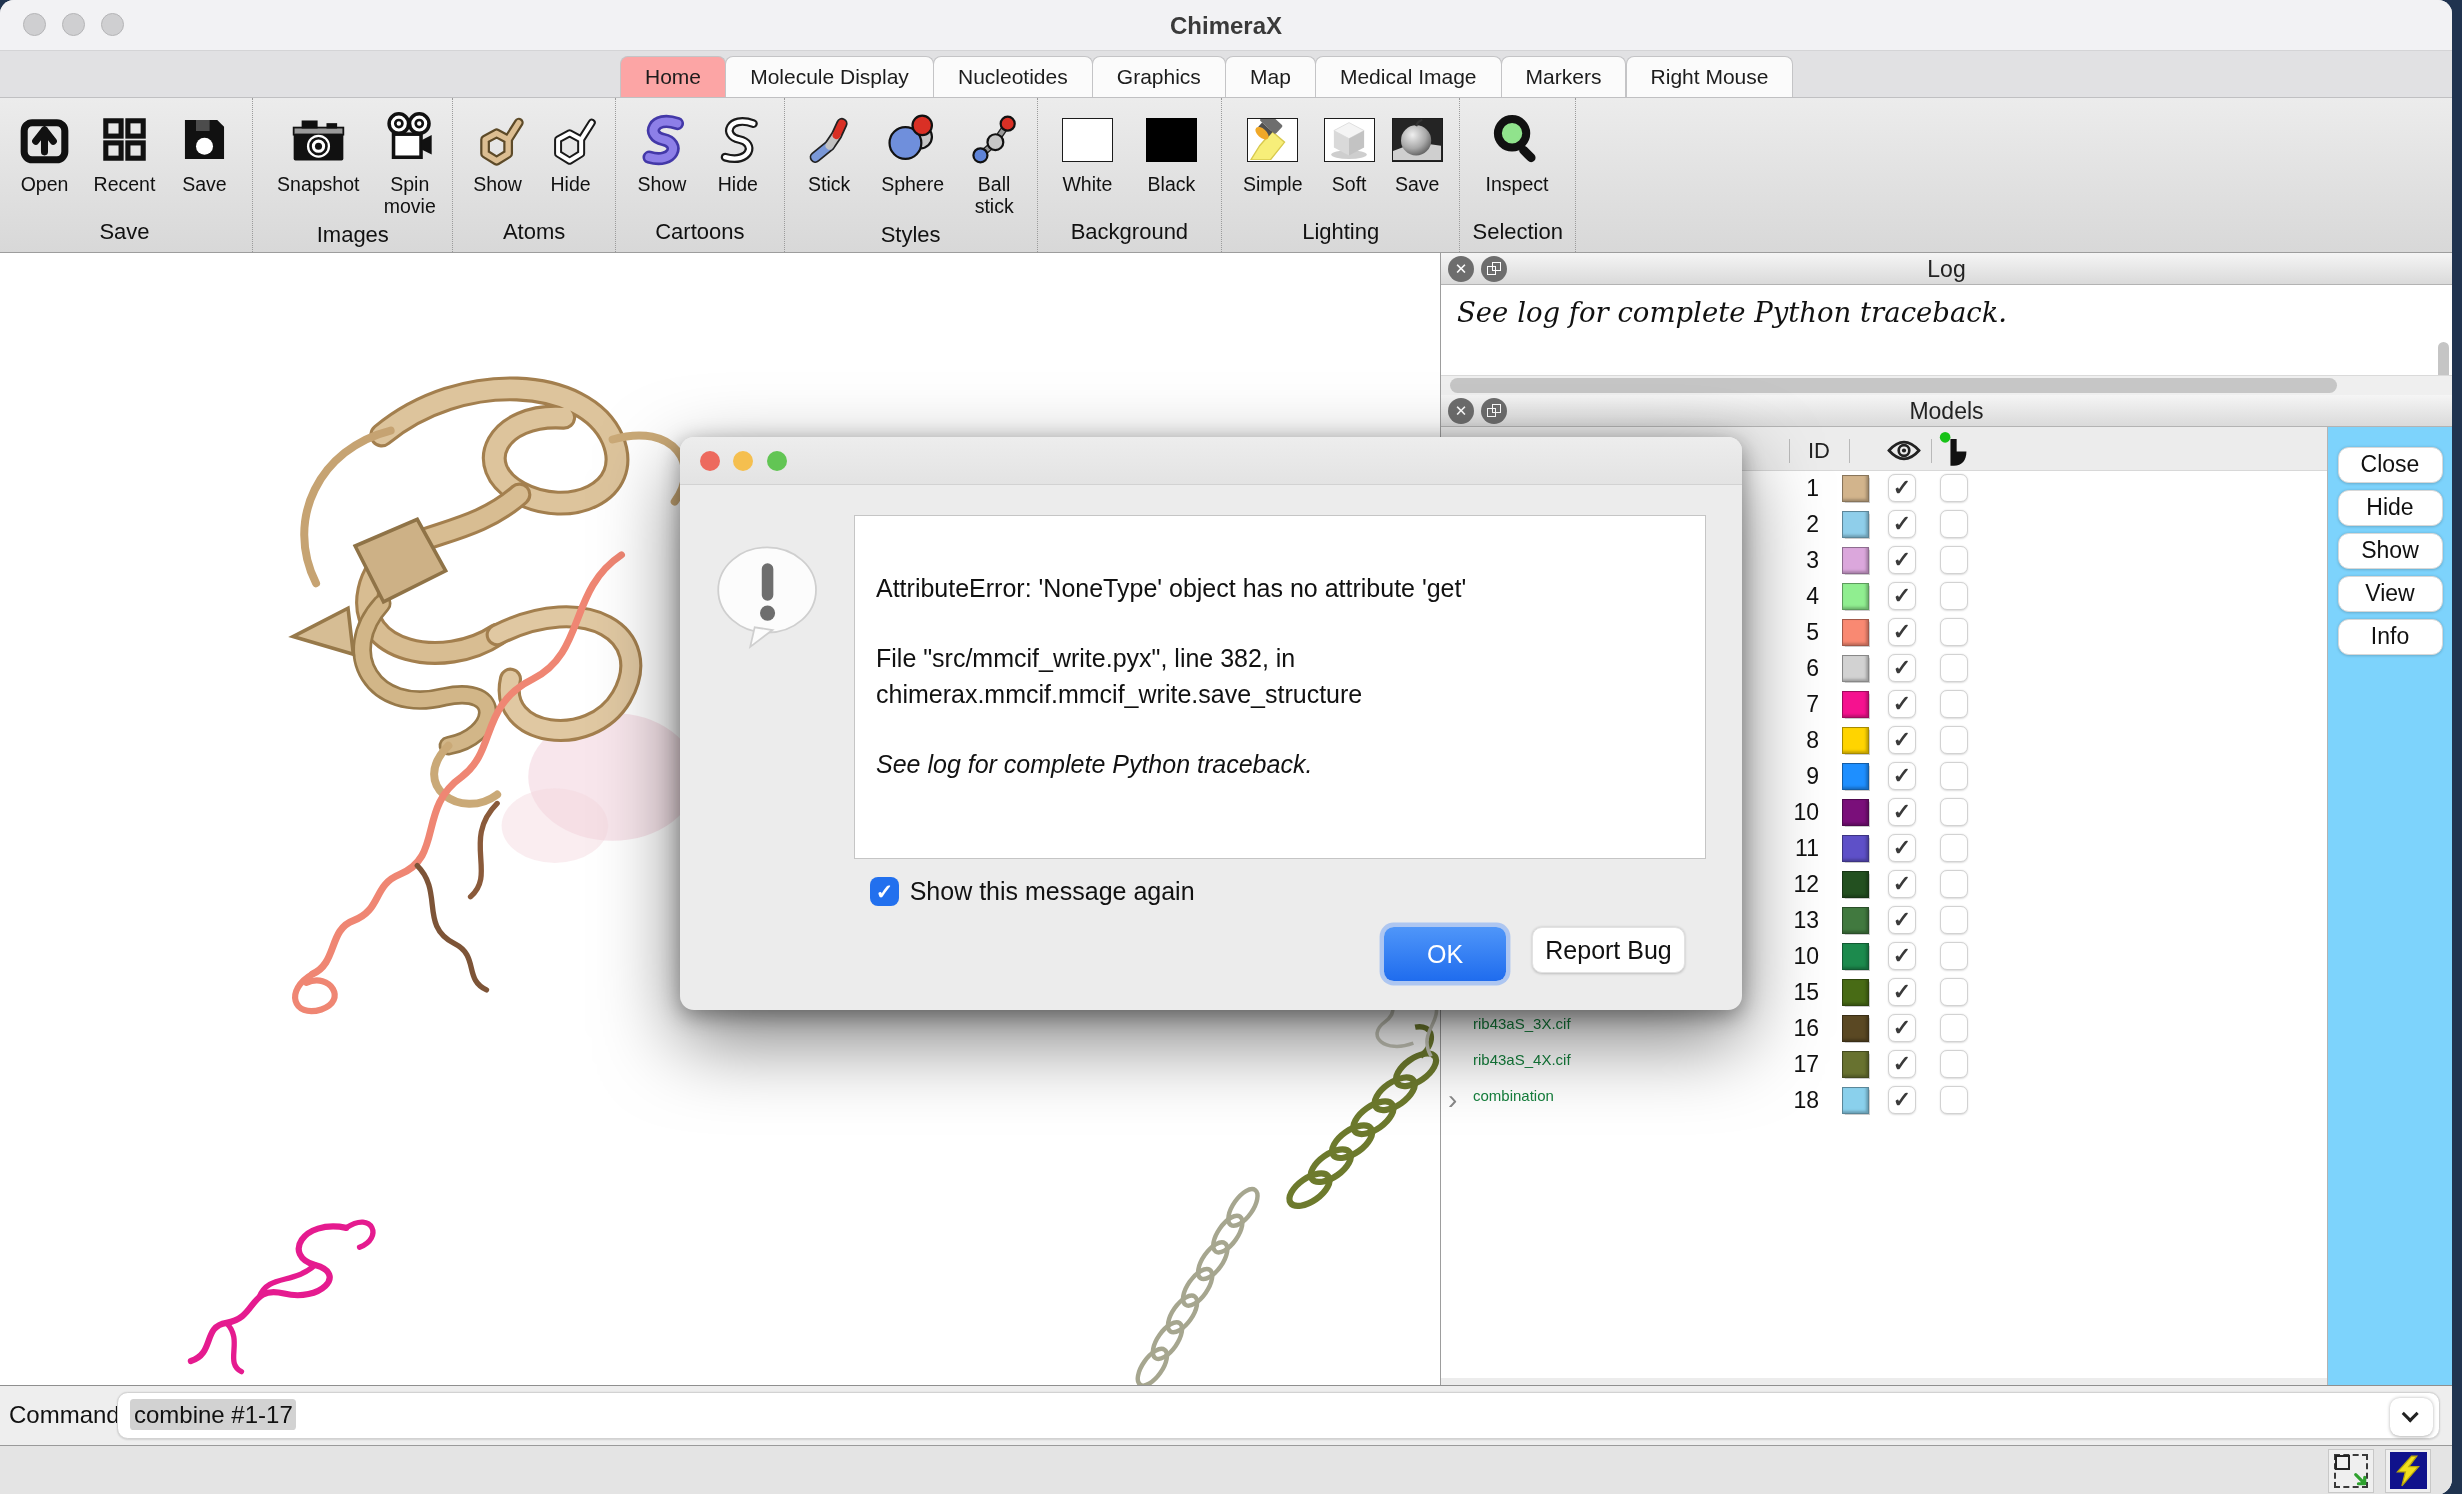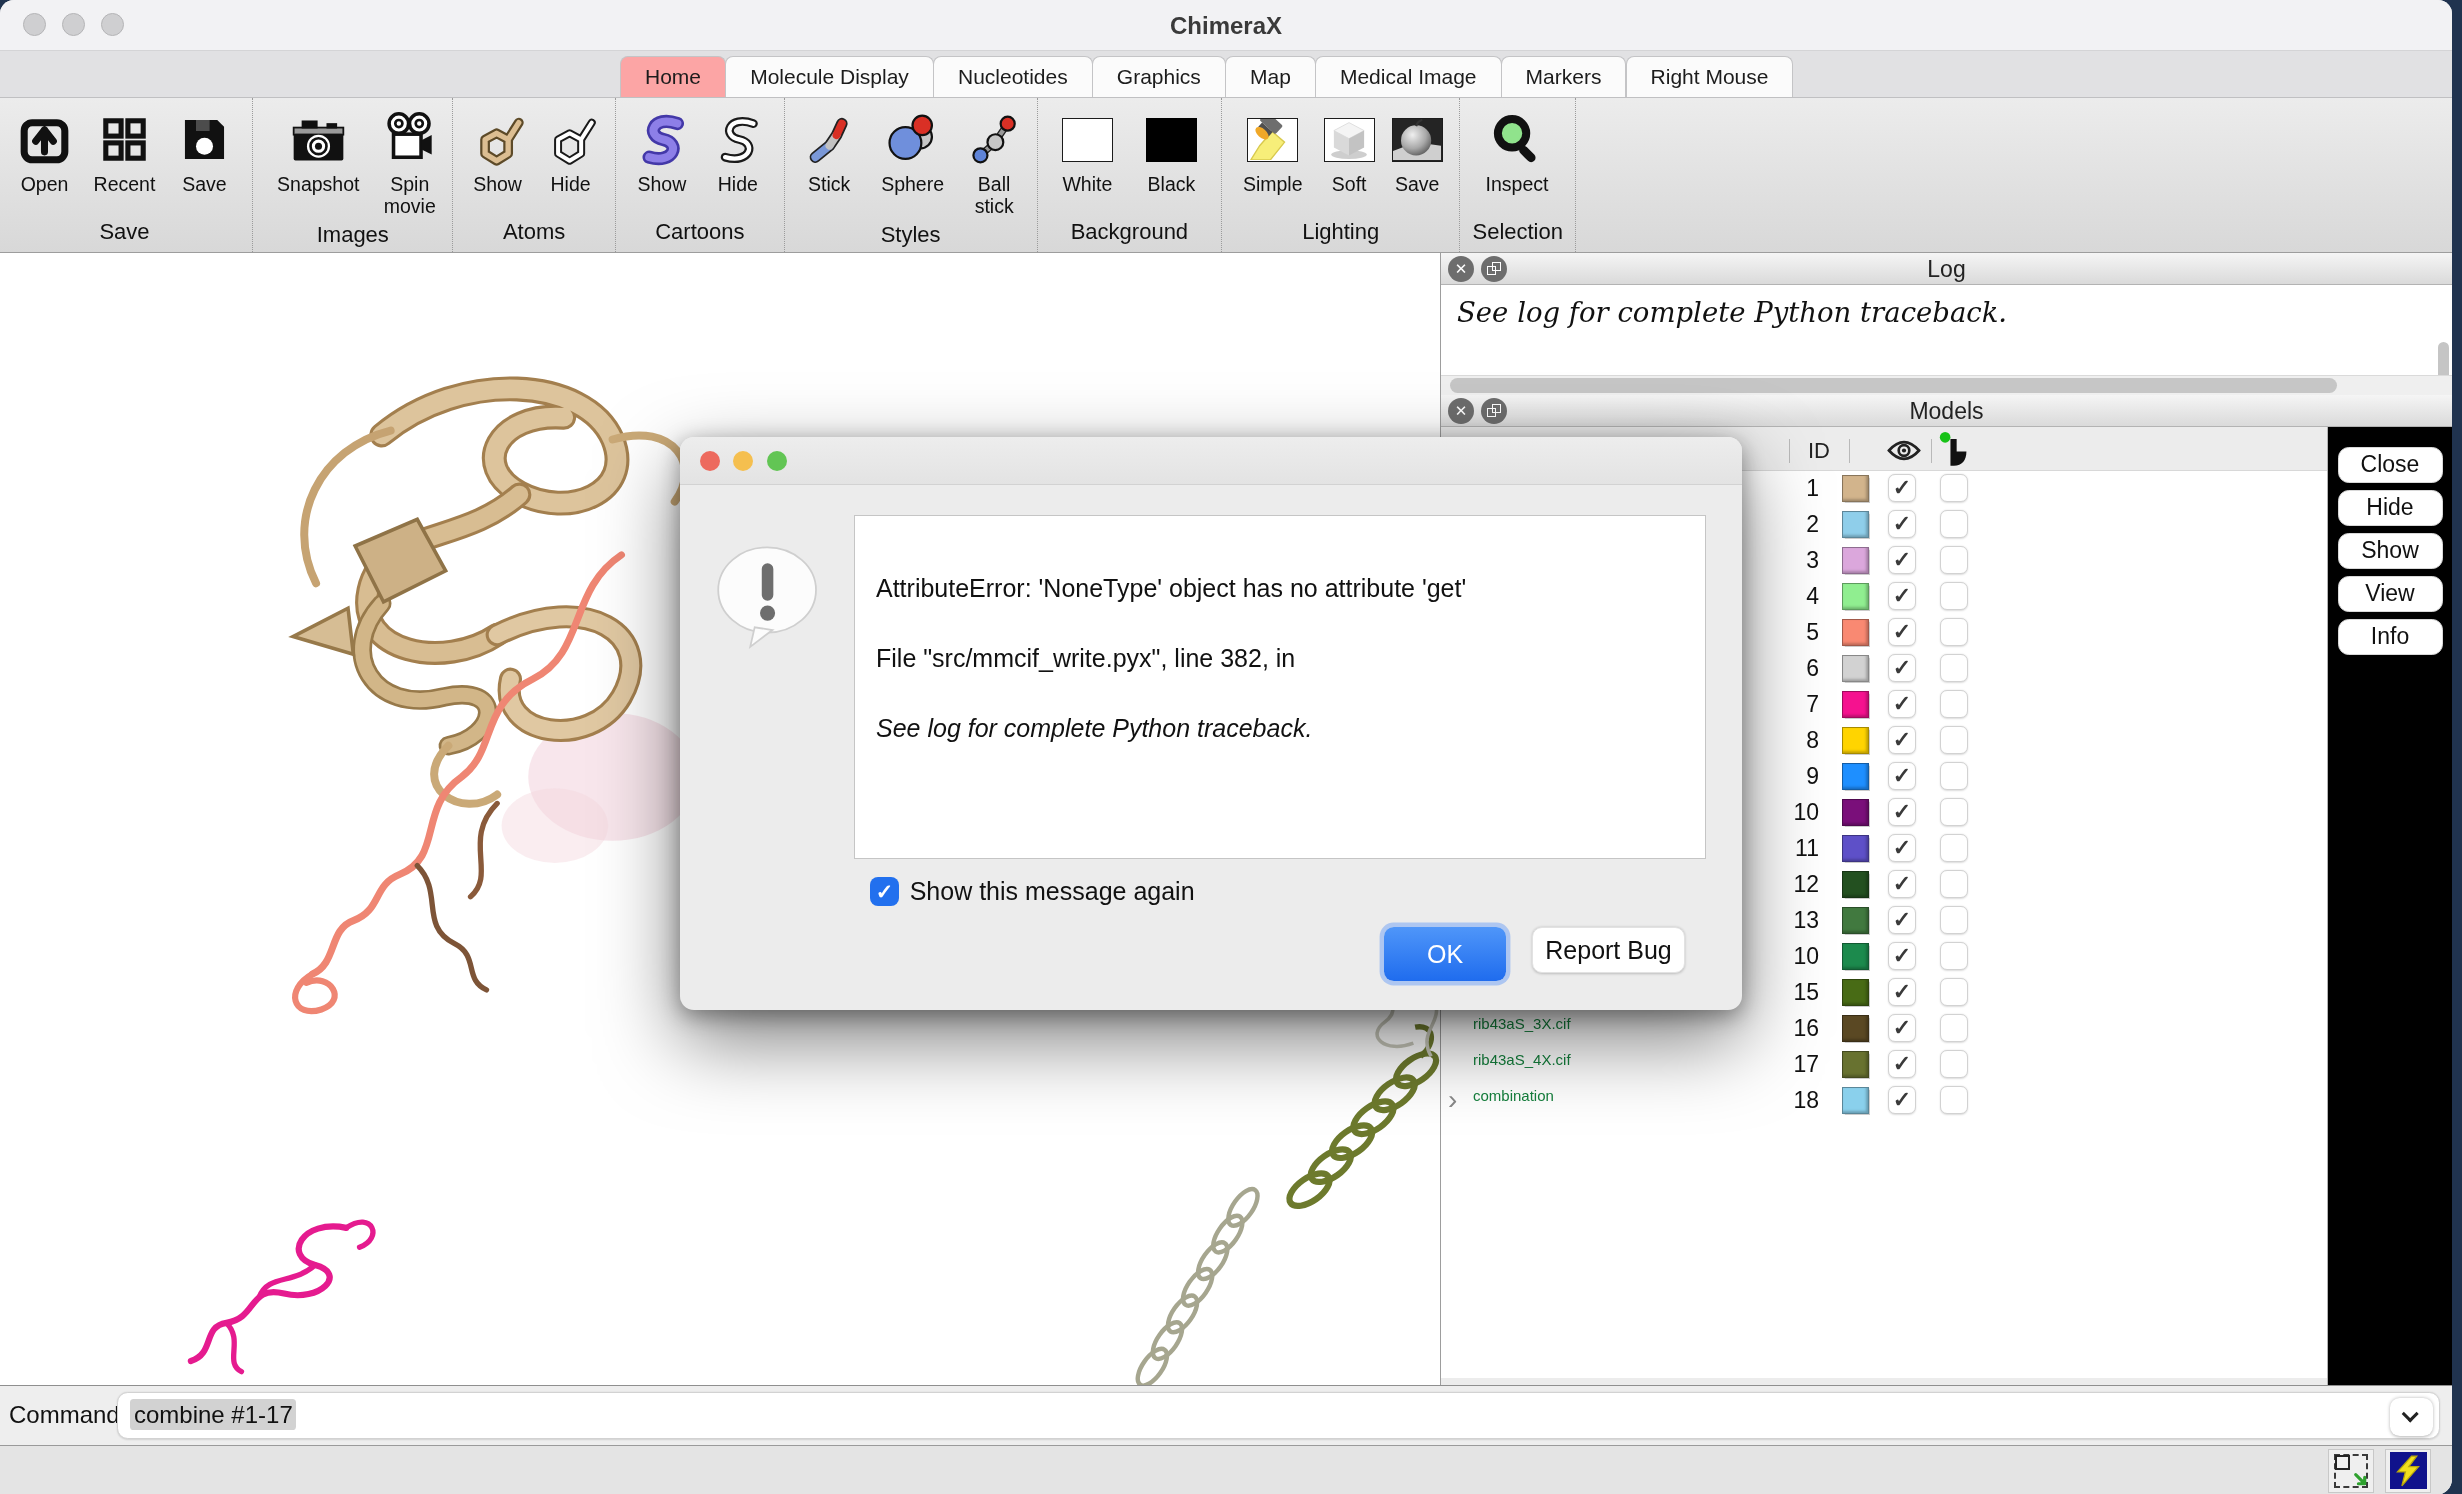--- a/index.html
+++ b/index.html
@@ -65,21 +65,21 @@
   .mid{position:absolute;left:312px;width:66px;top:4.4px;text-align:right;font-size:23px;color:#111;}
   .mswatch{position:absolute;left:401px;top:3.6px;width:27px;height:27px;border:0.9px solid rgba(0,0,0,.35);
     box-shadow:inset -1.8px -1.8px 2.7px rgba(0,0,0,.25), 0.9px 0.9px 0.9px rgba(0,0,0,.2);}
   .cbx{position:absolute;top:2.7px;width:28px;height:28px;background:#fff;border:0.9px solid #d2d2d2;border-radius:7px;
     box-shadow:0 0.9px 1.8px rgba(0,0,0,.14);display:flex;align-items:center;justify-content:center;
     font-size:22px;font-weight:bold;color:#3a3a3a;}
   .cb1{left:447px;}
   .cb2{left:499px;}
   .cbx.checked::after{content:"\2713";}
   #models-divider{position:absolute;left:886px;top:0;bottom:0;width:0.9px;background:#b3b3b3;}
-  #side-buttons{position:absolute;left:887px;right:0;top:0;bottom:0;background:#000000;padding-top:19.5px;
+  #side-buttons{position:absolute;left:887px;right:0;top:0;bottom:0;background:#7dd3fc;padding-top:19.5px;
     display:flex;flex-direction:column;align-items:center;gap:7px;}
   .side-btn{width:105px;height:36px;background:#fff;border:0.9px solid #d8d8d8;border-radius:10.7px;
     box-shadow:0 0.9px 2.7px rgba(0,0,0,.18);font-size:23px;color:#111;display:flex;align-items:center;justify-content:center;}
   
   #cmdbar{position:absolute;left:0;top:1385px;right:0;height:60px;background:#eeeeee;border-top:0.9px solid #8f8f8f;}
   #cmd-label{position:absolute;left:9px;top:15px;font-size:24px;color:#111;}
   #cmd-input{position:absolute;left:117px;right:12.4px;top:6.2px;height:47px;background:#fff;border:0.9px solid #d2d2d2;
     border-radius:10.7px;box-shadow:0 0.9px 1.8px rgba(0,0,0,.12);}
   #cmd-value{position:absolute;left:12.4px;top:8px;font-size:24px;color:#111;}
   #cmd-value .sel{background:#d2d2d2;border-radius:3.6px;padding:1.8px 3.6px;}
@@ -732,20 +732,21 @@
           <ellipse cx="62" cy="54" rx="55" ry="48" fill="#fcfcfc" stroke="#cfcfcf" stroke-width="2"></ellipse>
           <path d="M48 96 L43 118 L68 99 Z" fill="#fcfcfc" stroke="#cfcfcf" stroke-width="2"></path>
           <rect x="56" y="24" width="13" height="42" rx="6.5" fill="#6e6e6e"></rect>
           <circle cx="62.5" cy="80" r="8.5" fill="#6e6e6e"></circle>
         </svg>
     </div>
     <div id="dlg-textbox">
       <p>AttributeError: 'NoneType' object has no attribute 'get'</p>
       <div class="fileblock">
         <div>File "src/mmcif_write.pyx", line 382, in</div>
+        <div>chimerax.mmcif.mmcif_write.save_structure</div>
       </div>
       <div id="dlg-note">See log for complete Python traceback.</div>
     </div>
     <div id="dlg-checkrow">
       <span id="dlg-checkbox" class="checked"></span>
       <span id="dlg-check-label">Show this message again</span>
     </div>
     <div id="dlg-ok">OK</div>
     <div id="dlg-report">Report Bug</div>
   </div>

